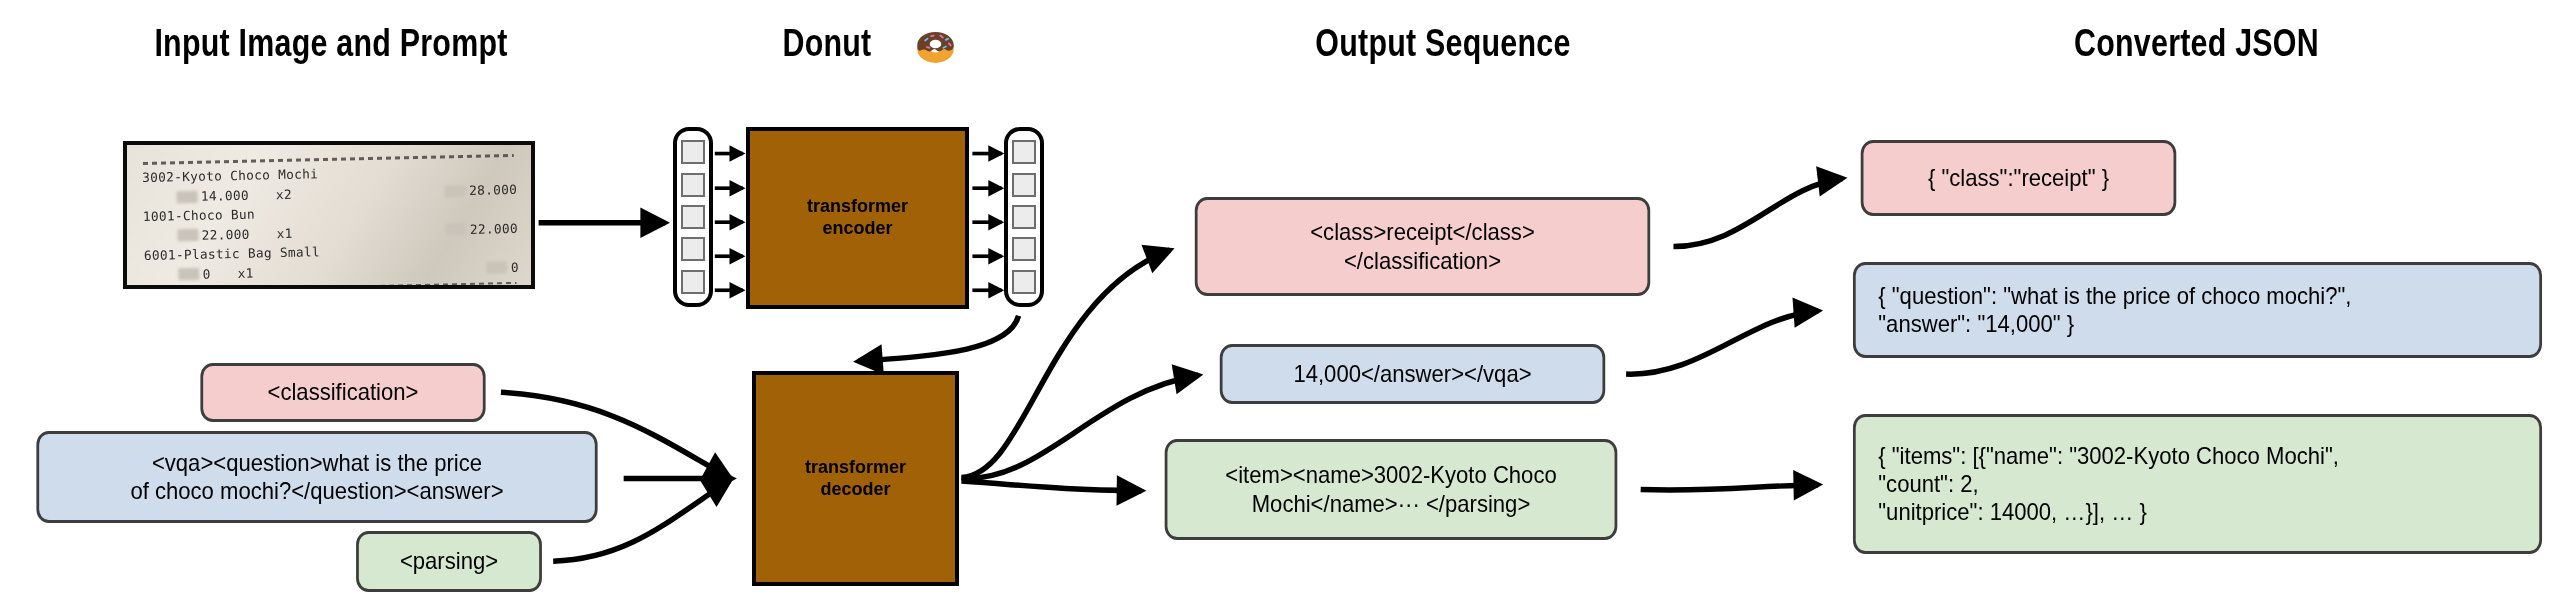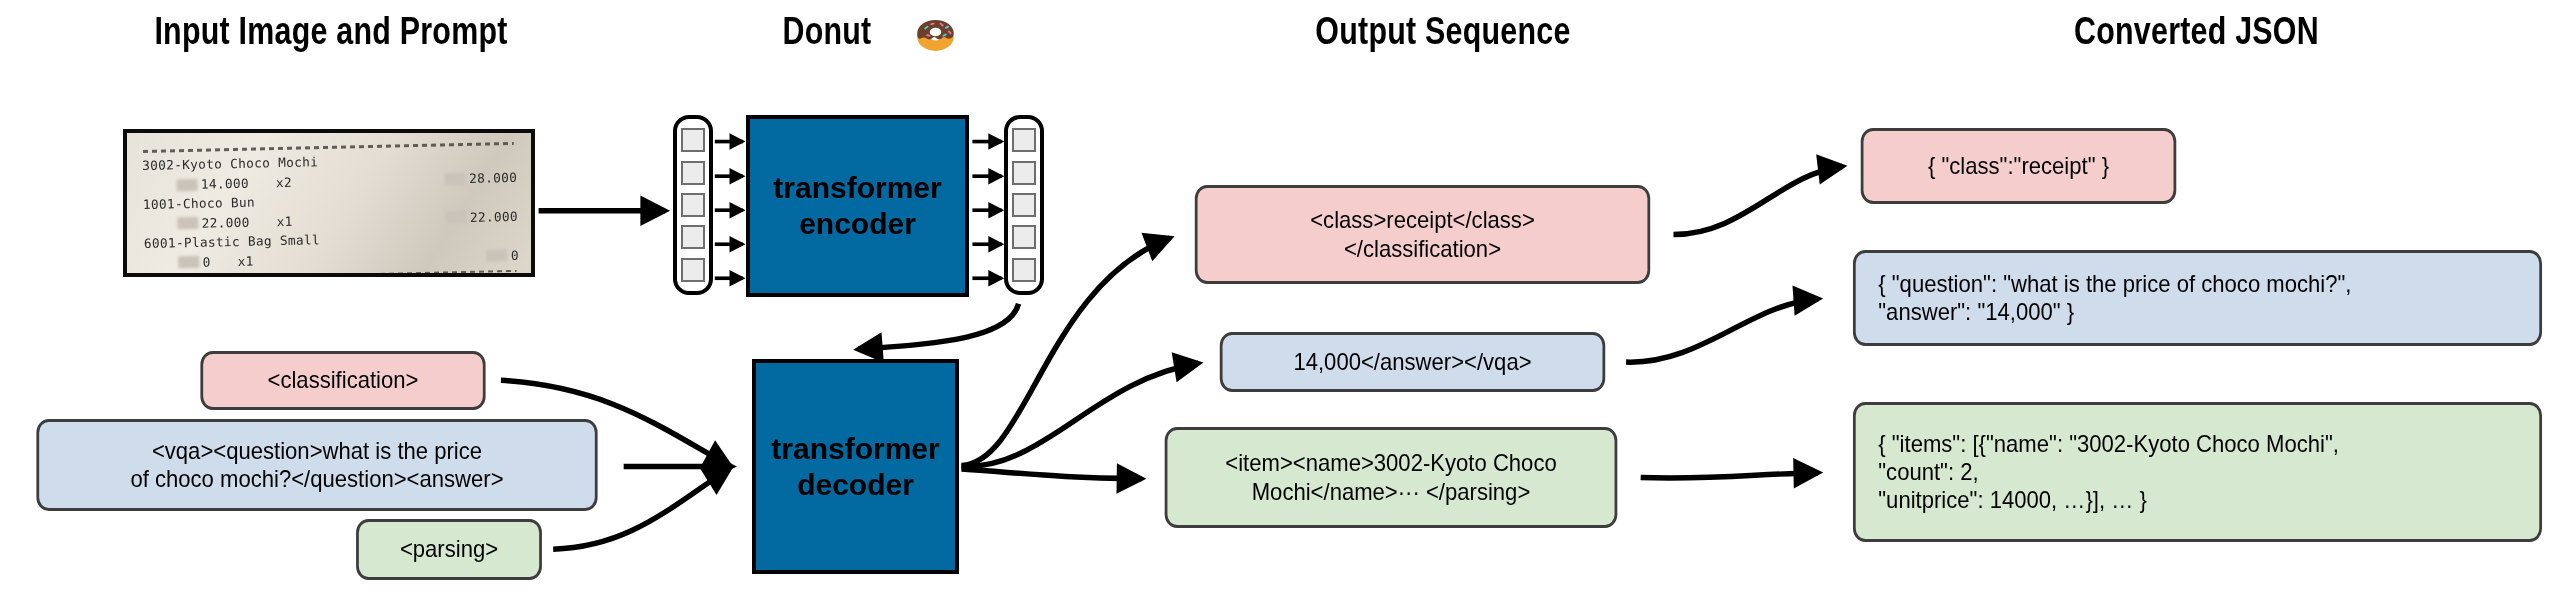--- a/index.html
+++ b/index.html
@@ -1,19 +1,19 @@
 <!DOCTYPE html>
 <html style="font-size:9.7px"><head>
 <meta charset="utf-8">
 <style>
   html,body{margin:0;padding:0;background:#ffffff;}
   body{width:2576px;height:613px;position:relative;overflow:hidden;
        font-family:"Liberation Sans","DejaVu Sans",sans-serif;}
 
-  .stage{position:absolute;left:0;top:0;width:2576px;height:586px;}
+  .stage{position:absolute;left:0;top:12px;width:2576px;height:586px;}
 
   
   .col-title{
     position:absolute;
     font-weight:bold;
     font-size:38px;
     line-height:1;
     color:#000;
     white-space:nowrap;
     transform:scaleX(0.80);
@@ -41,28 +41,28 @@
   }
   .node .inner{transform:scaleX(1);display:block;width:100%;}
   .pink   {background:#f5cdcd;border:3px solid #3d3d3d;}
   .blue   {background:#cfdcec;border:3px solid #3d3d3d;}
   .green  {background:#d6e8d0;border:3px solid #3d3d3d;}
 
   
   .hardbox{
     position:absolute;
     box-sizing:border-box;
-    background:#0369a1;
+    background:#a16207;
     border:4.3px solid #000;
     display:flex;
     align-items:center;
     justify-content:center;
     text-align:center;
     font-weight:bold;
-    font-size:30px;
+    font-size:18px;
     line-height:1.2;
     color:#000;
     white-space:pre-line;
   }
 
   
   .capsule{
     position:absolute;
     box-sizing:border-box;
     background:#ffffff;

